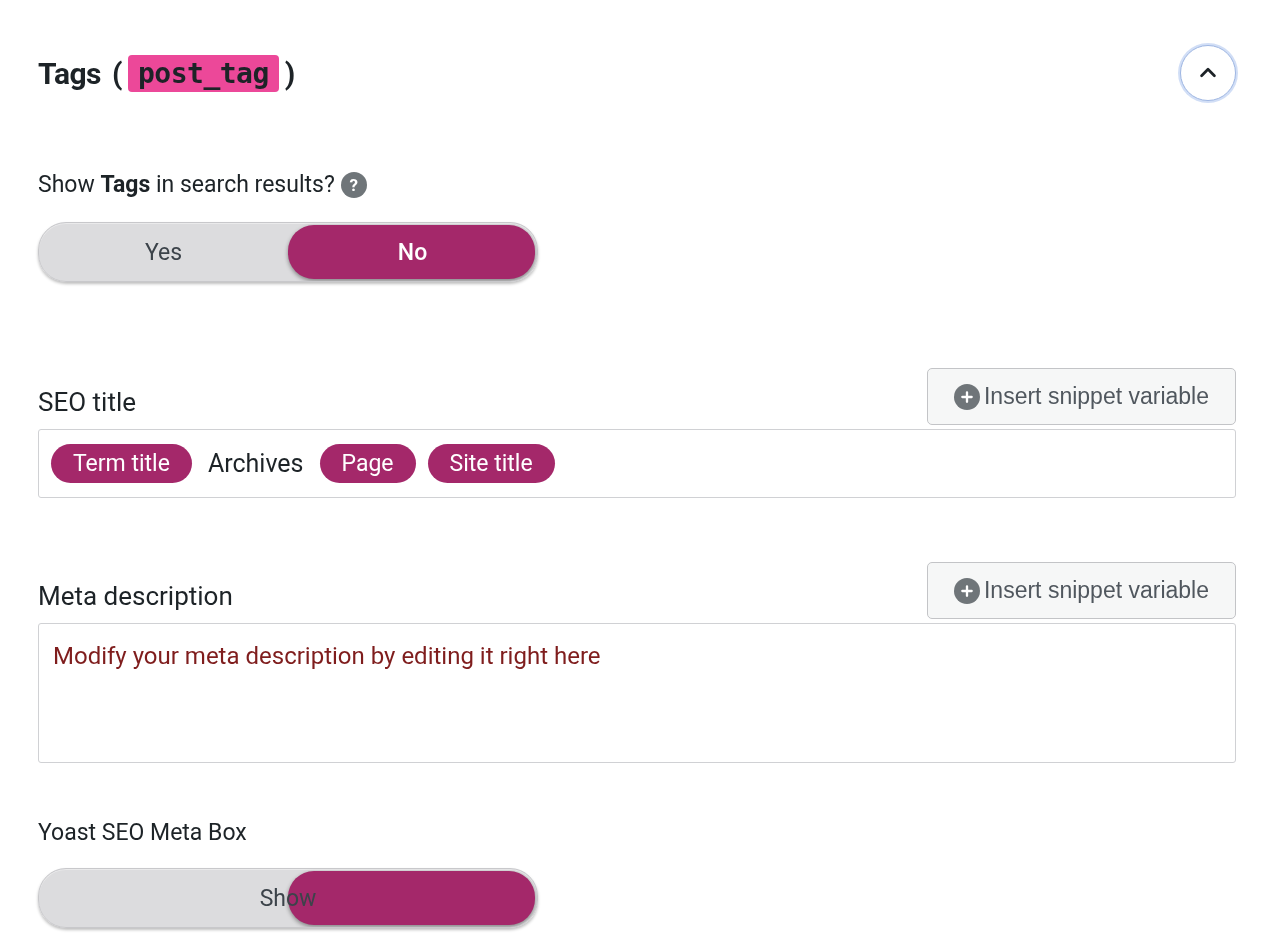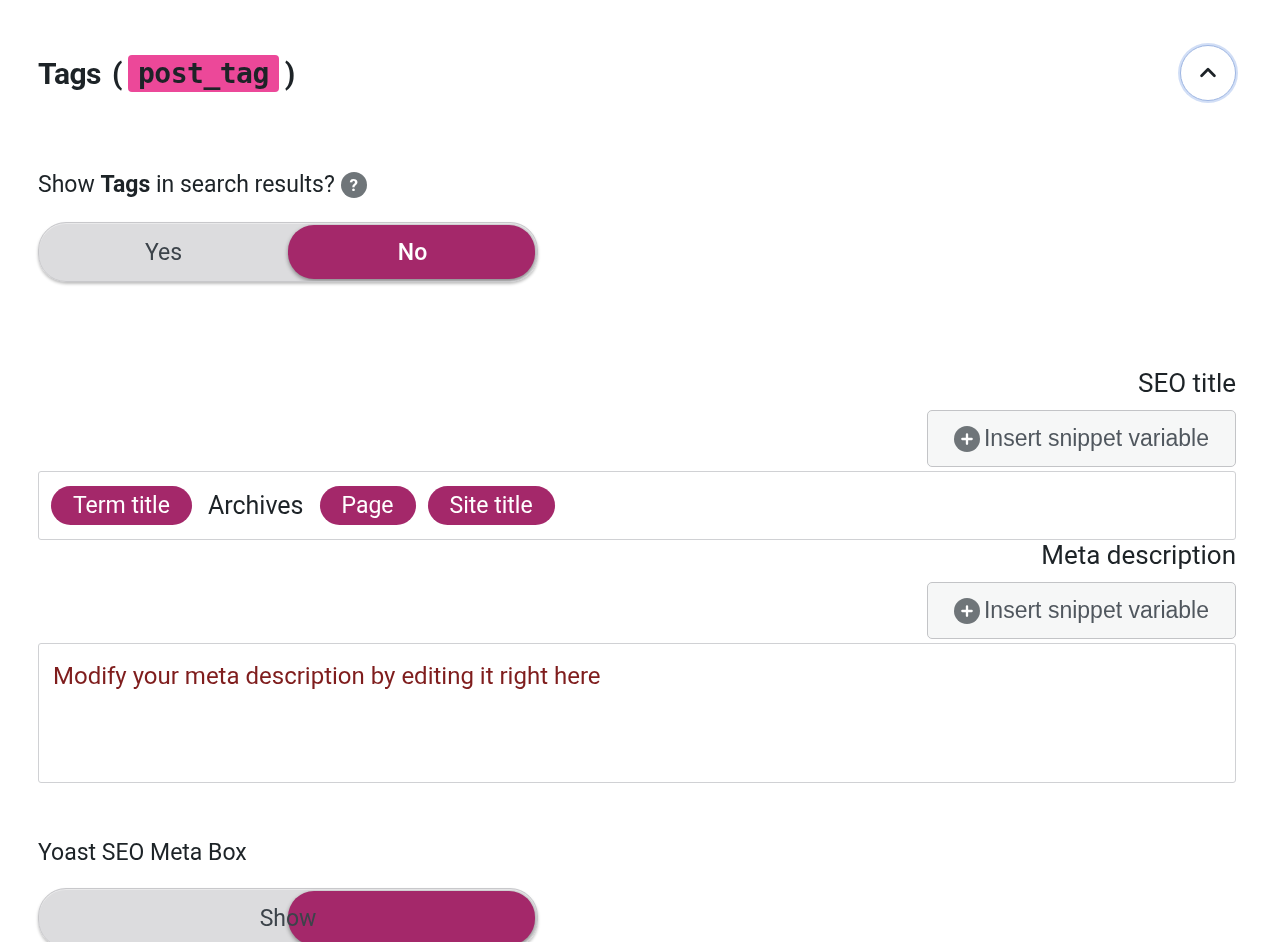--- a/index.html
+++ b/index.html
@@ -105,21 +105,20 @@
     z-index: 0;
   }
   .toggle.right .pill { right: 2px; }
 
   
   .field-header {
     display: flex;
     align-items: flex-end;
     justify-content: space-between;
     margin-bottom: 0;
-    flex-direction: column;
   }
   .field-label {
     font-size: 26px;
     color: #1d2327;
     font-weight: 400;
     padding-bottom: 12px;
   }
   .insert-btn {
     display: flex;
     align-items: center;
@@ -143,20 +142,21 @@
 
   .seo-input {
     border: 1px solid #d0d1d4;
     border-radius: 3px;
     padding: 14px 12px;
     min-height: 68px;
     display: flex;
     align-items: center;
     flex-wrap: wrap;
     gap: 12px;
+    margin-bottom: 64px;
   }
   .chip {
     background: #a4286a;
     color: #fff;
     border-radius: 999px;
     padding: 6px 22px;
     font-size: 23px;
     font-weight: 400;
     white-space: nowrap;
     cursor: pointer;

